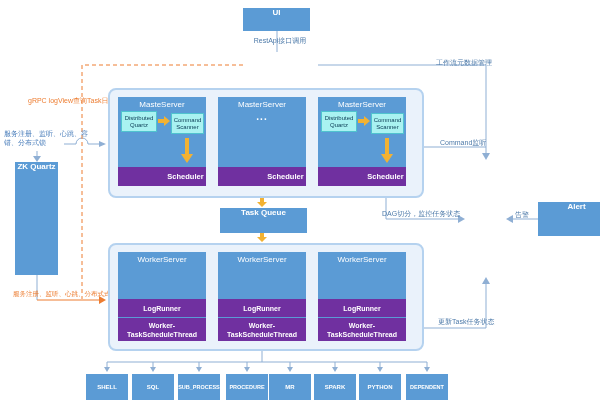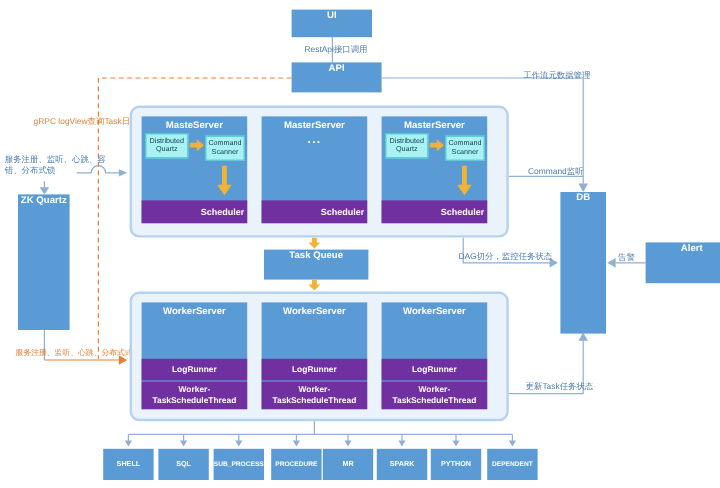--- a/index.html
+++ b/index.html
@@ -7,21 +7,21 @@
     --yellow:#f2b233; --panel-fill:#eaf2fb; --panel-border:#b5d2ef;
     --orange:#ed7d31; --line-blue:#8fafd4; --label-gray:#4d7aa9; --label-blue:#4a7ebb;
   }
   *{margin:0;padding:0;box-sizing:border-box;}
   body{background:#fff;font-family:"Liberation Sans","DejaVu Sans",sans-serif;}
   #canvas{position:relative;width:600px;height:407px;background:#fff;overflow:hidden;}
   svg.wires{position:absolute;left:0;top:0;pointer-events:none;}
   .box{position:absolute;background:var(--box-blue);color:#fff;display:flex;align-items:flex-start;justify-content:center;font-size:8px;font-weight:bold;}
   .panel{position:absolute;border:2px solid var(--panel-border);background:var(--panel-fill);border-radius:8px;}
   .server{position:absolute;background:var(--box-blue);width:88px;height:89px;}
-  .server .title{position:absolute;top:3px;left:0;right:0;text-align:center;font-size:8px;font-weight:bold;color:#fff;}
+  .server .title{position:absolute;top:3px;left:0;right:0;text-align:center;font-size:8px;font-weight:normal;color:#fff;}
   .cyan{position:absolute;background:var(--cyan);border:1px solid var(--cyan-border);color:#0b3c55;font-size:6px;line-height:7px;text-align:center;display:flex;align-items:center;justify-content:center;}
   .sched{position:absolute;left:0;right:0;bottom:0;height:19px;background:var(--purple);color:#fff;display:flex;align-items:center;justify-content:center;font-size:7.5px;font-weight:bold;padding-left:47px;}
   .bar{position:absolute;left:0;right:0;background:var(--purple);color:#fff;display:flex;align-items:center;justify-content:center;font-size:7px;font-weight:bold;text-align:center;}
   .thread{white-space:pre-line;line-height:9px;}
   .ellipsis{position:absolute;top:14px;left:0;right:0;text-align:center;color:#fff;font-size:10px;font-weight:bold;letter-spacing:1px;}
   .lbl{position:absolute;font-size:7px;color:var(--label-gray);white-space:nowrap;}
   .lbl.orange{color:var(--orange);}
   .lbl.blue{color:var(--label-blue);}
   .wrap{white-space:normal;line-height:8.5px;}
   .task{position:absolute;top:374px;width:42px;height:26px;background:var(--box-blue);color:#fff;font-size:6px;font-weight:bold;display:flex;align-items:center;justify-content:center;letter-spacing:0;}
@@ -82,23 +82,20 @@
       <polygon points="332,367 338,367 335,372" style="fill:var(--line-blue)"></polygon>
       <polygon points="377,367 383,367 380,372" style="fill:var(--line-blue)"></polygon>
       <polygon points="424,367 430,367 427,372" style="fill:var(--line-blue)"></polygon>
     </g>
   </svg>
 
   <div class="box" style="left:243px;top:8px;width:67px;height:23px">
       <span>UI</span>
     </div>
   <div class="lbl" style="left:240px;top:36px;width:80px;text-align:center">RestApi接口调用</div>
-  <div class="box" style="left:243px;top:52px;width:75px;height:25px">
-      <span>API</span>
-    </div>
 
   <div class="lbl" style="left:436px;top:58px">工作流元数据管理</div>
   <div class="lbl" style="left:440px;top:138px">Command监听</div>
   <div class="lbl" style="left:382px;top:209px">DAG切分，监控任务状态</div>
   <div class="lbl" style="left:438px;top:317px">更新Task任务状态</div>
   <div class="lbl" style="left:515px;top:210px">告警</div>
 
   <div class="lbl orange" style="left:28px;top:96px">gRPC logView查询Task日志信息</div>
   <div class="lbl blue wrap" style="left:4px;top:130px;width:86px">服务注册、监听、心跳、容错、分布式锁</div>
   <div class="lbl orange" style="left:13px;top:290px;font-size:6.5px">服务注册、监听、心跳、分布式式锁</div>
@@ -177,23 +174,20 @@
     <div class="bar thread" style="top:66px;height:23px">Worker-
 TaskScheduleThread</div>
   </div>
   <div class="server" style="left:318px;top:252px">
     <div class="title">WorkerServer</div>
     <div class="bar" style="top:47px;height:18px">LogRunner</div>
     <div class="bar thread" style="top:66px;height:23px">Worker-
 TaskScheduleThread</div>
   </div>
 
-  <div class="box" style="left:467px;top:160px;width:38px;height:118px">
-      <span>DB</span>
-    </div>
   <div class="box" style="left:538px;top:202px;width:77px;height:34px">
       <span>Alert</span>
     </div>
 
   <div class="task" style="left:86px">SHELL</div>
   <div class="task" style="left:132px">SQL</div>
   <div class="task" style="left:178px;font-size:5.5px">SUB_PROCESS</div>
   <div class="task" style="left:226px;font-size:5.5px">PROCEDURE</div>
   <div class="task" style="left:269px">MR</div>
   <div class="task" style="left:314px">SPARK</div>

